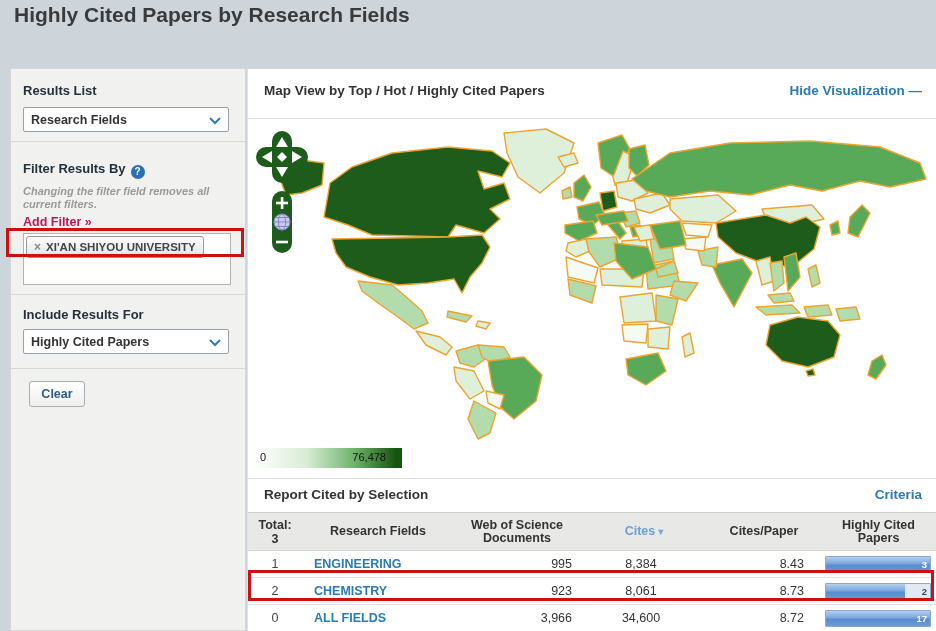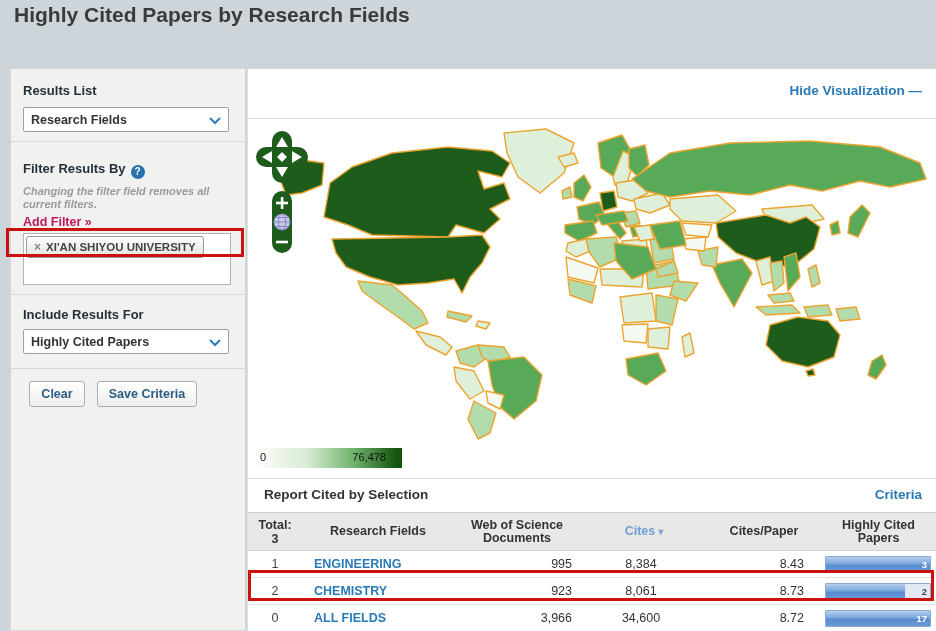--- a/index.html
+++ b/index.html
@@ -129,25 +129,25 @@
       <span>
         <svg width="12" height="8" viewBox="0 0 12 8">
             <path d="M1,1 L6,6 L11,1" stroke="#2e7cb8" stroke-width="2" fill="none"></path>
           </svg>
       </span>
     </div>
 
     <div class="sb-divider" style="top:299px;"></div>
 
     <button class="sb-btn btn-clear">Clear</button>
-    <button class="sb-btn btn-save">Save Criteria</button>
   </div>
 
   <div class="main">
 
+    <div class="panel-head">Map View by Top / Hot / Highly Cited Papers</div>
     <div class="hide-viz">
       <span>Hide Visualization</span>
       <span>—</span>
     </div>
 
     <div class="main-divider" style="top:49px;"></div>
 
     <div class="map-wrap">
       <svg width="684" height="324" viewBox="0 0 684 324">
 

